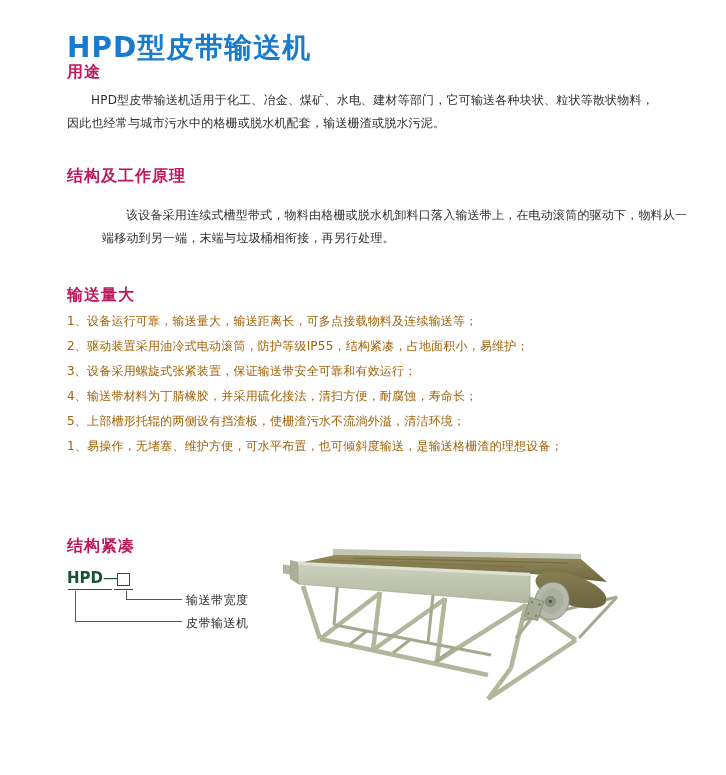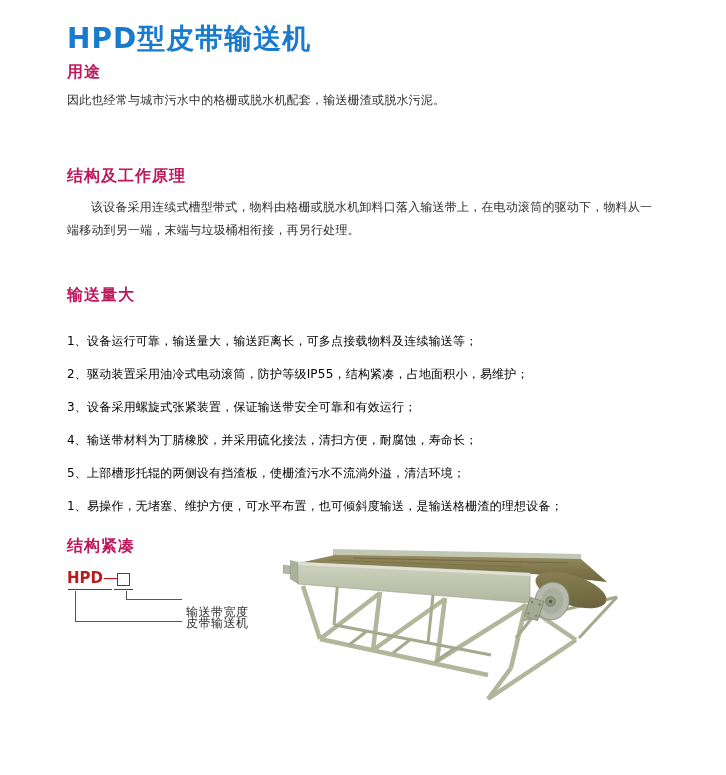--- a/index.html
+++ b/index.html
@@ -2,57 +2,58 @@
 <html><head>
 <meta charset="utf-8">
 <style>
   html,body{margin:0;padding:0;}
   body{
     width:726px;height:775px;position:relative;background:#ffffff;overflow:hidden;
     font-family:"DejaVu Sans","Liberation Sans",sans-serif;
   }
   .abs{position:absolute;}
   #page-title{
-    left:67px;top:20px;font-size:28px;font-weight:bold;color:#187bcd;letter-spacing:1px;white-space:nowrap;
+    left:67px;top:29px;font-size:28px;font-weight:bold;color:#187bcd;letter-spacing:1px;white-space:nowrap;
   }
   .sec-heading{
     left:67px;font-size:16px;font-weight:bold;color:#be185d;letter-spacing:1px;white-space:nowrap;
   }
   #usage-heading{top:62px;}
   #structure-heading{top:166px;}
   #features-heading{top:285px;}
   #model-heading{top:536px;}
   .para{left:67px;width:610px;font-size:12px;color:#2f2f2f;letter-spacing:0.2px;}
   .para .pline{line-height:23px;white-space:nowrap;}
   .para .indent{text-indent:24px;}
   #usage-para{top:89px;}
-  #structure-para{top:196px;}
+  #structure-para{top:204px;margin-left:35px;}
   #features-list{left:67px;top:315px;width:640px;}
-  .feat-item{font-size:12px;line-height:13px;margin-bottom:12px;color:#000000;letter-spacing:0.2px;white-space:nowrap;margin-top:20px;}
+  .feat-item{font-size:12px;line-height:13px;margin-bottom:12px;color:#a16207;letter-spacing:0.2px;white-space:nowrap;}
   
-  .mc-text{font-size:15px;font-weight:600;color:#b91c1c;white-space:nowrap;text-align:right;}
+  .mc-text{font-size:15px;font-weight:600;color:#14532d;white-space:nowrap;text-align:right;}
   #model-code-prefix{left:67px;top:569px;}
   #model-code-dash{left:103px;top:569px;font-weight:400;}
   #model-code-box{left:117px;top:573px;width:11px;height:11px;border:1.5px solid #444;background:#fff;}
   #underline-prefix{left:68px;top:589px;width:44px;height:0;border-top:1.5px solid #444;}
   #underline-box{left:114px;top:589px;width:19px;height:0;border-top:1.5px solid #444;}
   #conn-belt-width{left:126px;top:591px;width:55px;height:8px;border-left:1.5px solid #555;border-bottom:1.5px solid #555;}
   #conn-machine{left:75px;top:591px;width:106px;height:30px;border-left:1.5px solid #555;border-bottom:1.5px solid #555;}
   .mc-label{font-size:12px;color:#2f2f2f;letter-spacing:0.5px;white-space:nowrap;}
-  #label-belt-width{left:186px;top:592px;margin-top:12px;}
+  #label-belt-width{left:186px;top:592px;}
   #label-machine{left:186px;top:615px;}
   #conveyor-photo{left:283px;top:546px;width:340px;height:160px;}
 </style>
 </head>
 <body>
 
 <div class="abs" id="page-title">HPD型皮带输送机</div>
 
 <div class="abs sec-heading" id="usage-heading">用途</div>
 <div class="abs para" id="usage-para">
+  <div class="pline indent">HPD型皮带输送机适用于化工、冶金、煤矿、水电、建材等部门，它可输送各种块状、粒状等散状物料，</div>
   <div class="pline">因此也经常与城市污水中的格栅或脱水机配套，输送栅渣或脱水污泥。</div>
 </div>
 
 <div class="abs sec-heading" id="structure-heading">结构及工作原理</div>
 <div class="abs para" id="structure-para">
   <div class="pline indent">该设备采用连续式槽型带式，物料由格栅或脱水机卸料口落入输送带上，在电动滚筒的驱动下，物料从一</div>
   <div class="pline">端移动到另一端，末端与垃圾桶相衔接，再另行处理。</div>
 </div>
 
 <div class="abs sec-heading" id="features-heading">输送量大</div>

